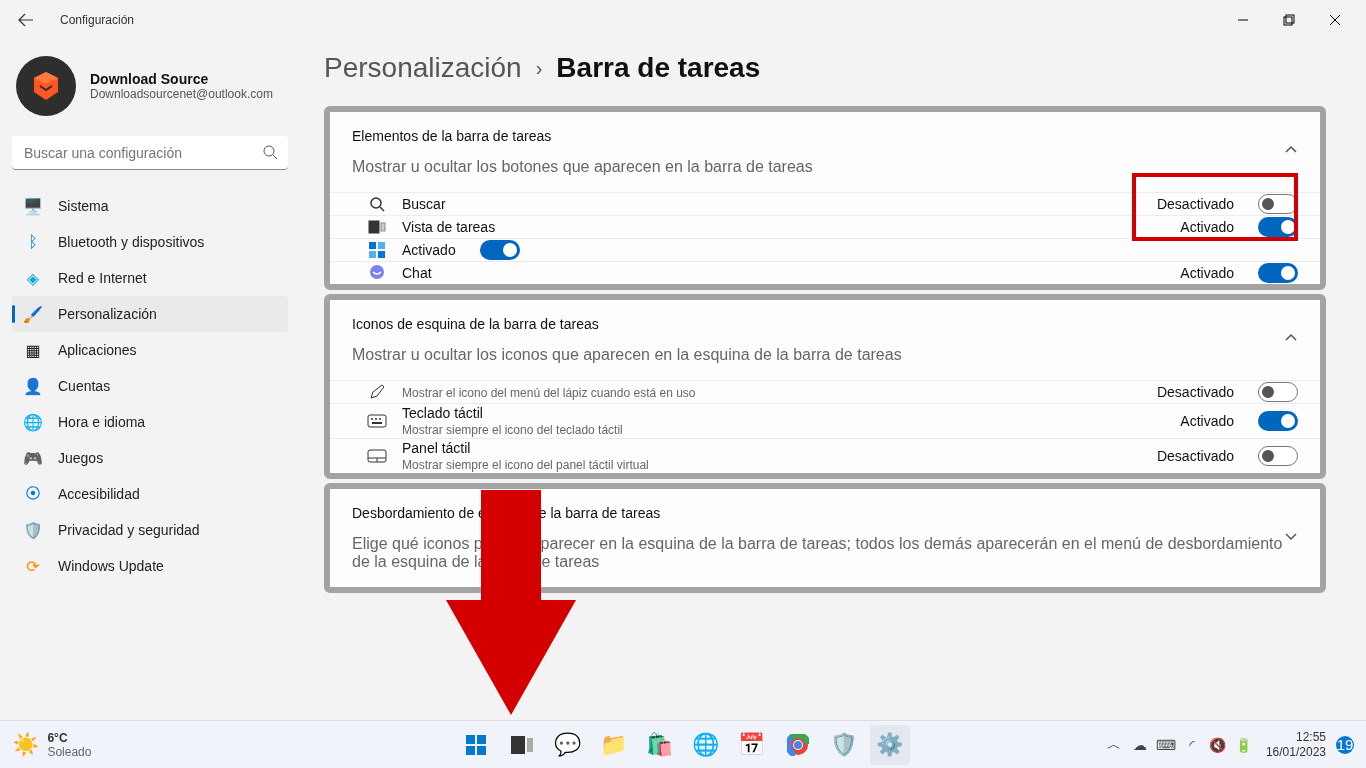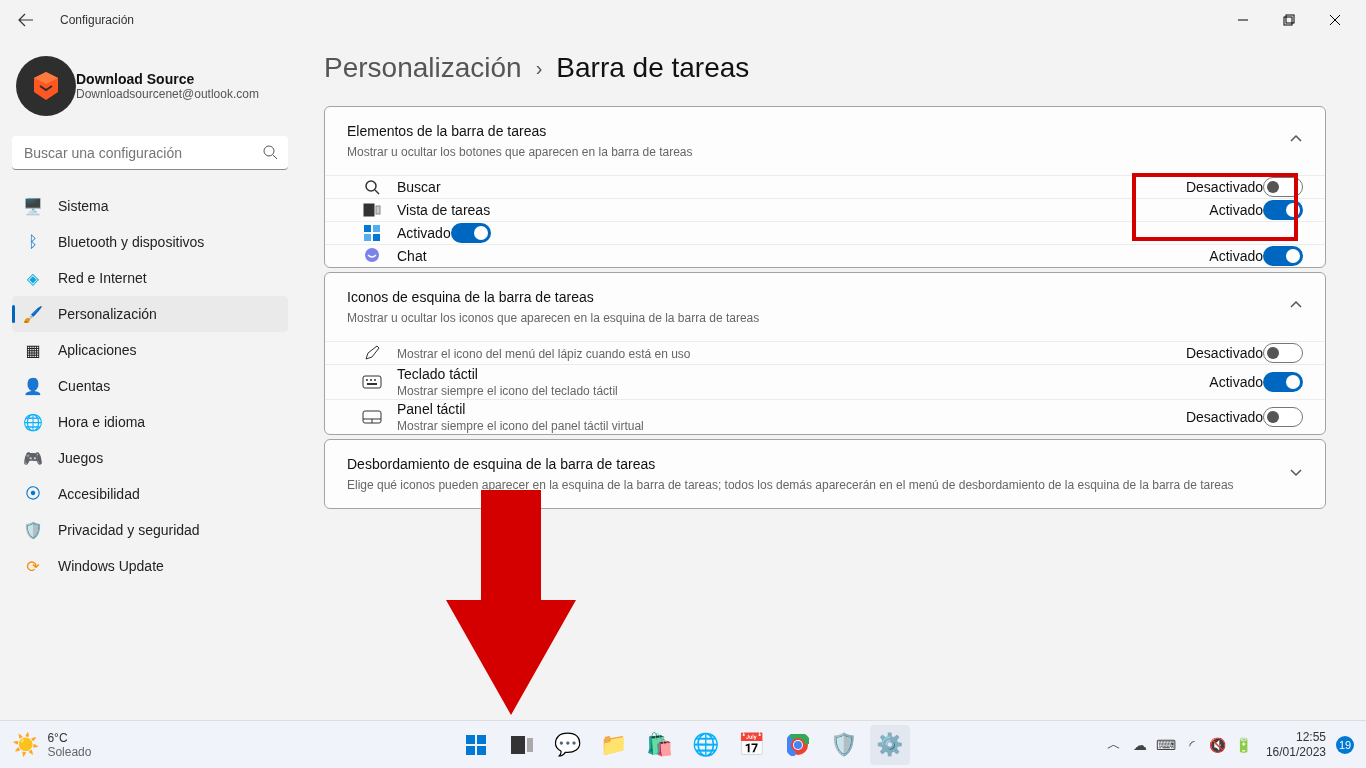--- a/index.html
+++ b/index.html
@@ -4,67 +4,67 @@
 <style>
 *{margin:0;padding:0;box-sizing:border-box;font-family:"Segoe UI",sans-serif}
 body{width:1366px;height:768px;background:#f3f3f3;overflow:hidden;position:relative}
 .titlebar{height:40px;display:flex;align-items:center;padding:0 8px;background:#f3f3f3}
 .back-btn{width:36px;height:36px;display:flex;align-items:center;justify-content:center;cursor:pointer;border-radius:4px}
 .titletext{font-size:12px;margin-left:16px;color:#333}
 .win-controls{margin-left:auto;display:flex}
 .wc{width:46px;height:32px;display:flex;align-items:center;justify-content:center;cursor:pointer}
 .container{display:flex;height:calc(100% - 88px)}
 .sidebar{width:300px;padding:4px 12px 12px 12px;overflow-y:auto}
-.account{display:flex;align-items:center;padding:12px 4px 20px 4px}
+.account{display:flex;align-items:center;gap:14px;padding:12px 4px 20px 4px}
 .avatar{width:60px;height:60px;border-radius:50%;background:#2e2e2e;display:flex;align-items:center;justify-content:center}
 .avatar svg{width:40px;height:40px}
 .acct-name{font-size:14px;font-weight:600;color:#111}
 .acct-email{font-size:12px;color:#555}
 .searchbox{position:relative;margin-bottom:18px}
 .searchbox input{width:100%;height:34px;border:none;border-bottom:1px solid #888;background:#fff;border-radius:4px;padding:0 36px 0 12px;font-size:14px;outline:none}
 .searchbox .sicon{position:absolute;right:10px;top:8px;color:#555}
 .nav{list-style:none}
 .nav li{display:flex;align-items:center;gap:16px;padding:9px 12px;border-radius:4px;font-size:14px;color:#222;cursor:pointer;position:relative}
 .nav li.active{background:#eaeaea}
 .nav li.active::before{content:"";position:absolute;left:0;top:9px;bottom:9px;width:3px;background:#0067c0;border-radius:2px}
 .nav .nicon{width:18px;height:18px;display:flex;align-items:center;justify-content:center;font-size:16px}
 .main{flex:1;padding:12px 40px 0 24px;overflow-y:auto}
 .crumb{display:flex;align-items:center;gap:14px;margin-bottom:22px}
 .crumb .p1{font-size:28px;color:#555}
 .crumb .chev{font-size:20px;color:#555}
-.crumb .p2{font-size:28px;font-weight:400;color:#111}
-.card{background:#fdfdfd;border:1px solid #a3a3a3;border-radius:6px;margin-bottom:4px}
+.crumb .p2{font-size:28px;font-weight:700;color:#111}
+.card{background:#fdfdfd;border:6px solid #a3a3a3;border-radius:6px;margin-bottom:4px}
 .section-head{padding:16px 22px;display:flex;align-items:center;cursor:pointer}
 .section-head .texts{flex:1}
 .section-head .t1{font-size:14px;color:#111}
-.section-head .t2{font-size:12px;color:#666;margin-top:6px}
+.section-head .t2{font-size:16px;color:#666;margin-top:14px}
 .section-head .arrow{color:#555}
 .row{display:flex;align-items:center;padding:1px 22px;border-top:1px solid #ececec}
 .row .ricon{width:50px;display:flex;justify-content:center;color:#333}
 .row .rtexts{flex:1}
 .row .rt1{font-size:14px;color:#111}
 .row .rt2{font-size:12px;color:#666;margin-top:2px}
-.row .state{font-size:14px;color:#111;margin-right:0}
+.row .state{font-size:14px;color:#111;margin-right:24px}
 .toggle{width:40px;height:20px;border-radius:10px;position:relative;cursor:pointer}
 .toggle.off{background:#fff;border:1px solid #777}
 .toggle.off::after{content:"";position:absolute;left:3px;top:3px;width:12px;height:12px;border-radius:50%;background:#555}
 .toggle.on{background:#0067c0}
 .toggle.on::after{content:"";position:absolute;right:3px;top:3px;width:14px;height:14px;border-radius:50%;background:#fff}
 .highlight-box{position:absolute;border:4px solid #d40000;pointer-events:none;z-index:50}
 .big-arrow{position:absolute;z-index:49;pointer-events:none}
 .taskbar{position:absolute;bottom:0;left:0;right:0;height:48px;background:#f0f3f9;border-top:1px solid #ddd;display:flex;align-items:center;padding:0 12px}
 .weather{display:flex;align-items:center;gap:8px;font-size:12px;color:#333}
 .weather .wicon{font-size:22px}
 .tbcenter{position:absolute;left:50%;transform:translateX(-50%);display:flex;gap:6px}
 .tbicon{width:40px;height:40px;display:flex;align-items:center;justify-content:center;border-radius:4px;cursor:pointer;font-size:22px}
 .tbicon.active{background:#e3e8f0}
 .tray{margin-left:auto;display:flex;align-items:center;gap:6px;font-size:12px;color:#333}
 .tray .ticon{width:20px;text-align:center;font-size:14px;cursor:pointer;color:#444}
 .clock{text-align:right;line-height:1.2;font-size:12px;margin-left:6px}
-.badge{width:18px;height:18px;border-radius:50%;background:#0078d4;color:#fff;font-size:11px;display:flex;align-items:center;justify-content:center;margin-left:4px}
+.badge{width:18px;height:18px;border-radius:50%;background:#0078d4;color:#fff;font-size:15px;display:flex;align-items:center;justify-content:center;margin-left:4px}
 </style>
 </head>
 <body>
 
 <div class="titlebar">
   <div class="back-btn">
     <svg width="16" height="16" viewBox="0 0 16 16">
         <path d="M7 2 L1 8 L7 14 M1 8 H15" stroke="#333" stroke-width="1.2" fill="none"></path>
       </svg>
   </div>
@@ -302,21 +302,21 @@
 <div class="highlight-box" style="left:1132px;top:173px;width:166px;height:68px"></div>
 
 <svg class="big-arrow" style="left:446px;top:490px" width="130" height="230" viewBox="0 0 130 230">
   <path d="M35 0 H95 V110 H130 L65 225 L0 110 H35 Z" fill="#d40000"></path>
 </svg>
 
 <div class="taskbar">
   <div class="weather">
     <span class="wicon">☀️</span>
     <div>
-      <div style="font-weight:400">6°C</div>
+      <div style="font-weight:700">6°C</div>
       <div style="color:#666">Soleado</div>
     </div>
   </div>
   <div class="tbcenter">
     <div class="tbicon">
         <svg width="22" height="22" viewBox="0 0 22 22">
           <rect x="1" y="1" width="9" height="9" fill="#0078d4"></rect>
           <rect x="12" y="1" width="9" height="9" fill="#0078d4"></rect>
           <rect x="1" y="12" width="9" height="9" fill="#0078d4"></rect>
           <rect x="12" y="12" width="9" height="9" fill="#0078d4"></rect>

